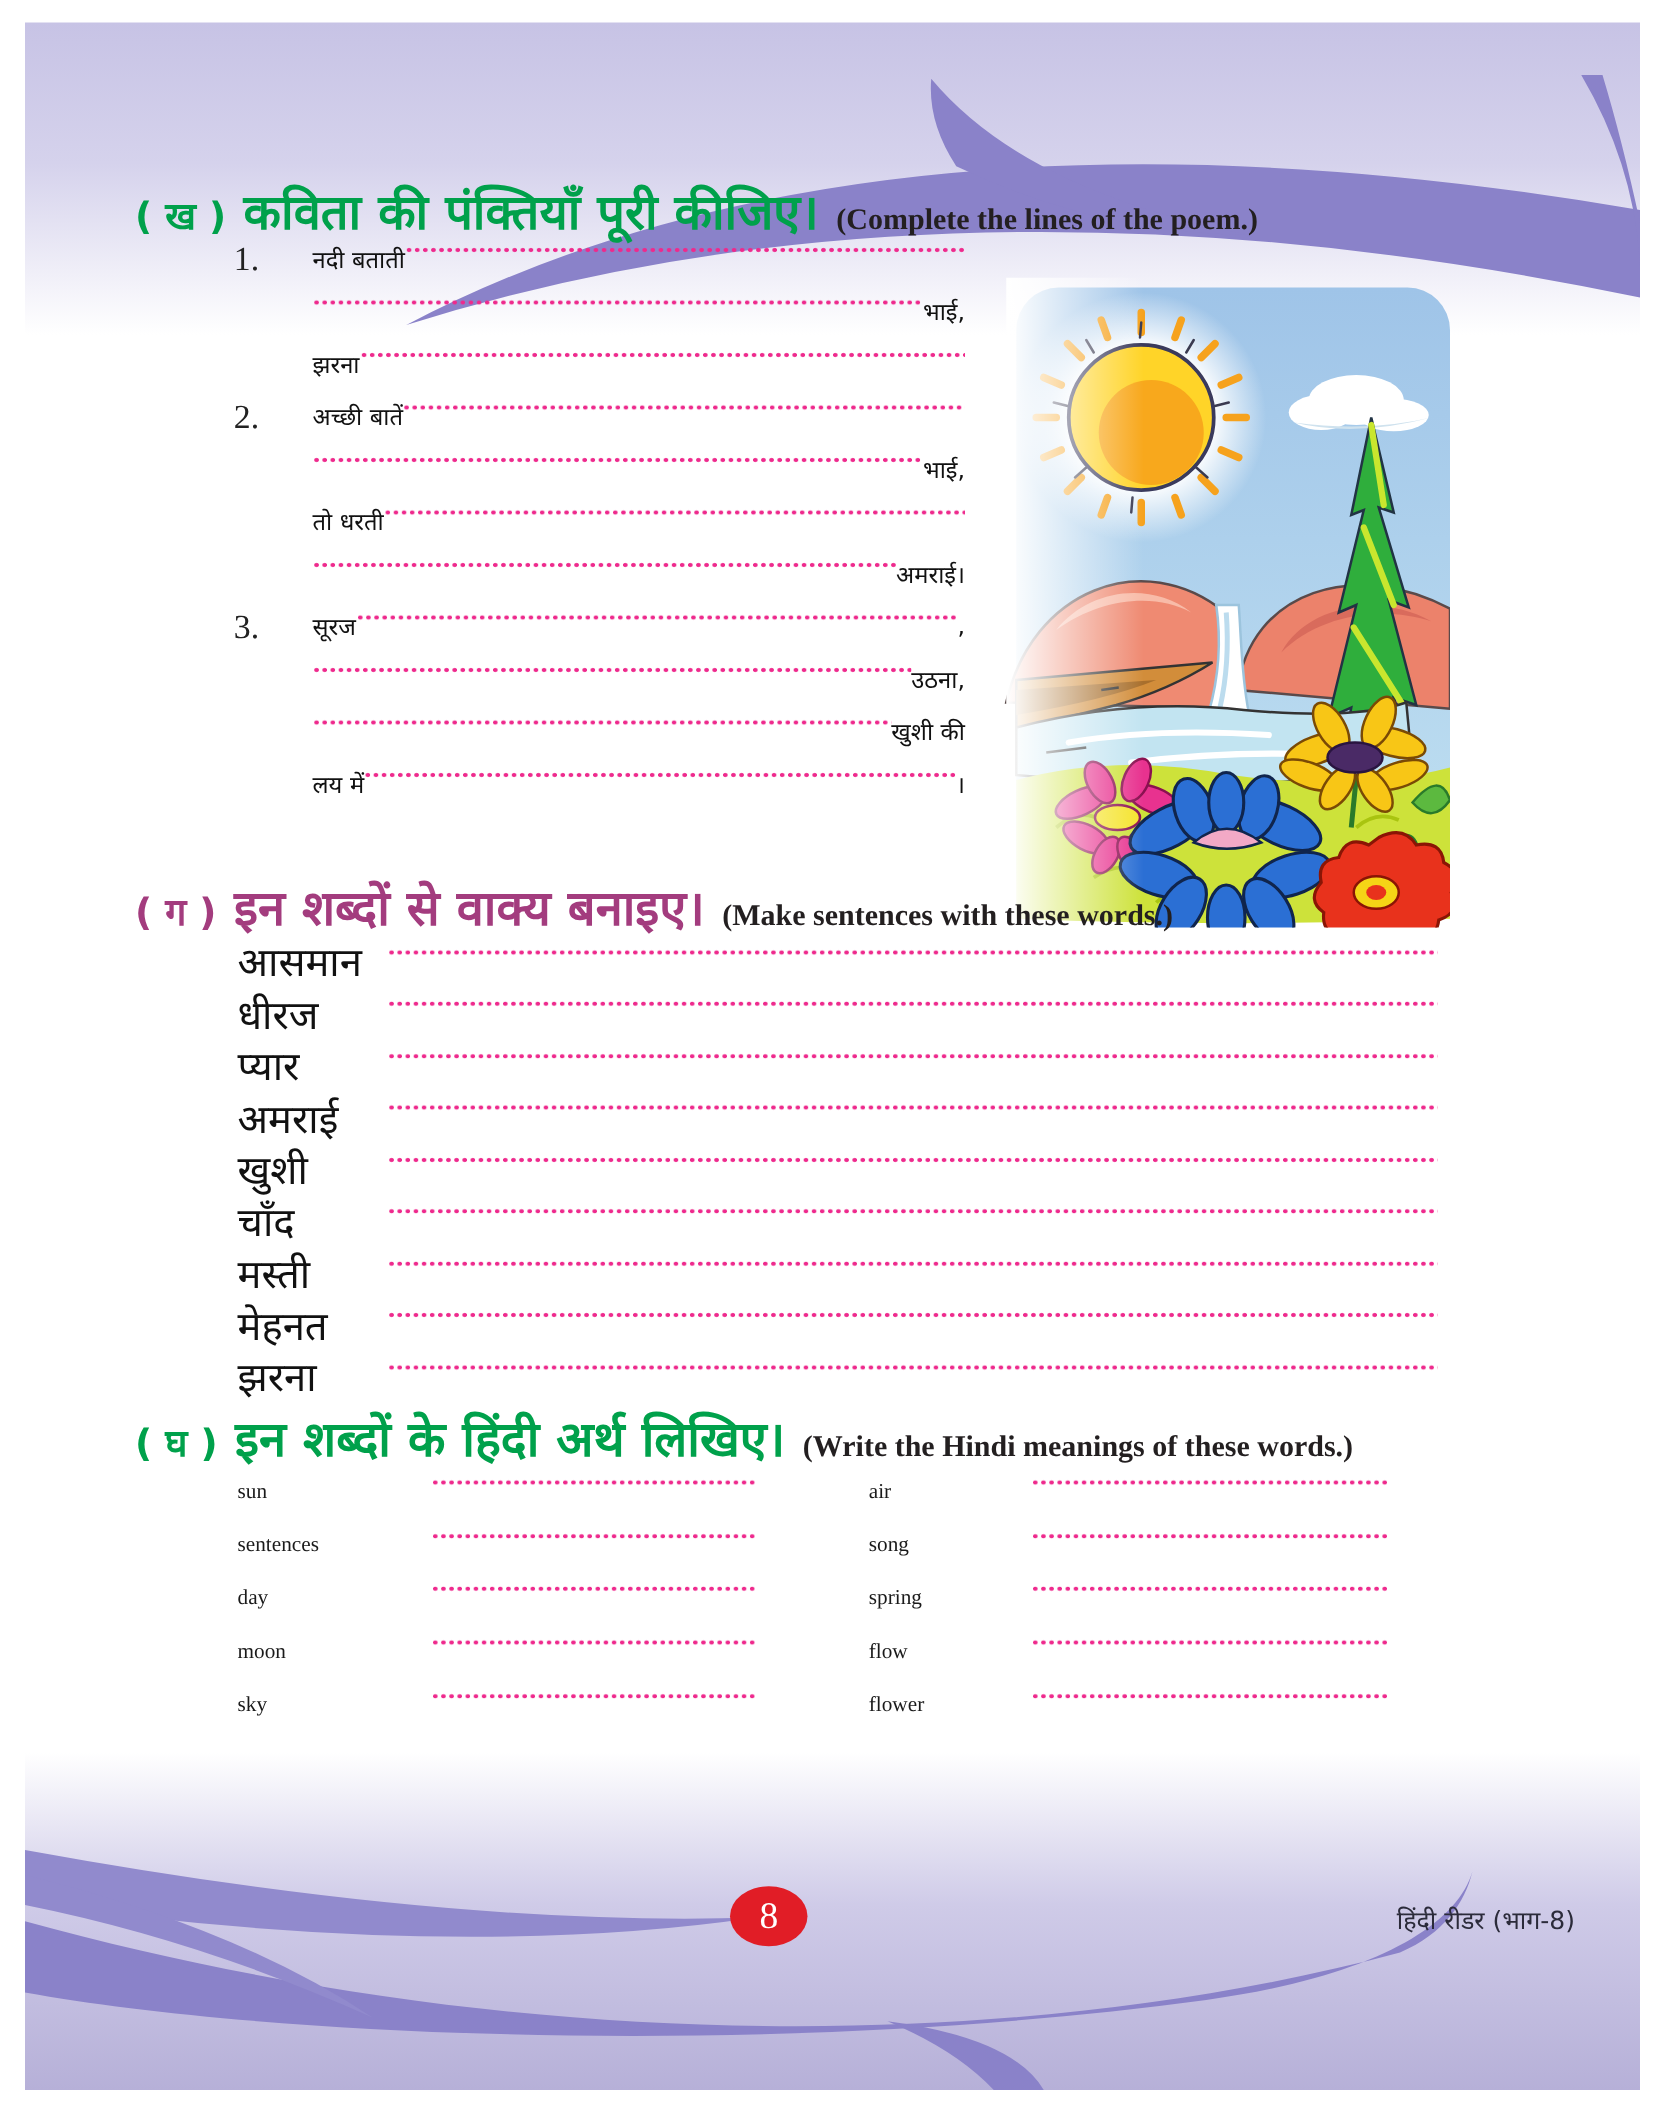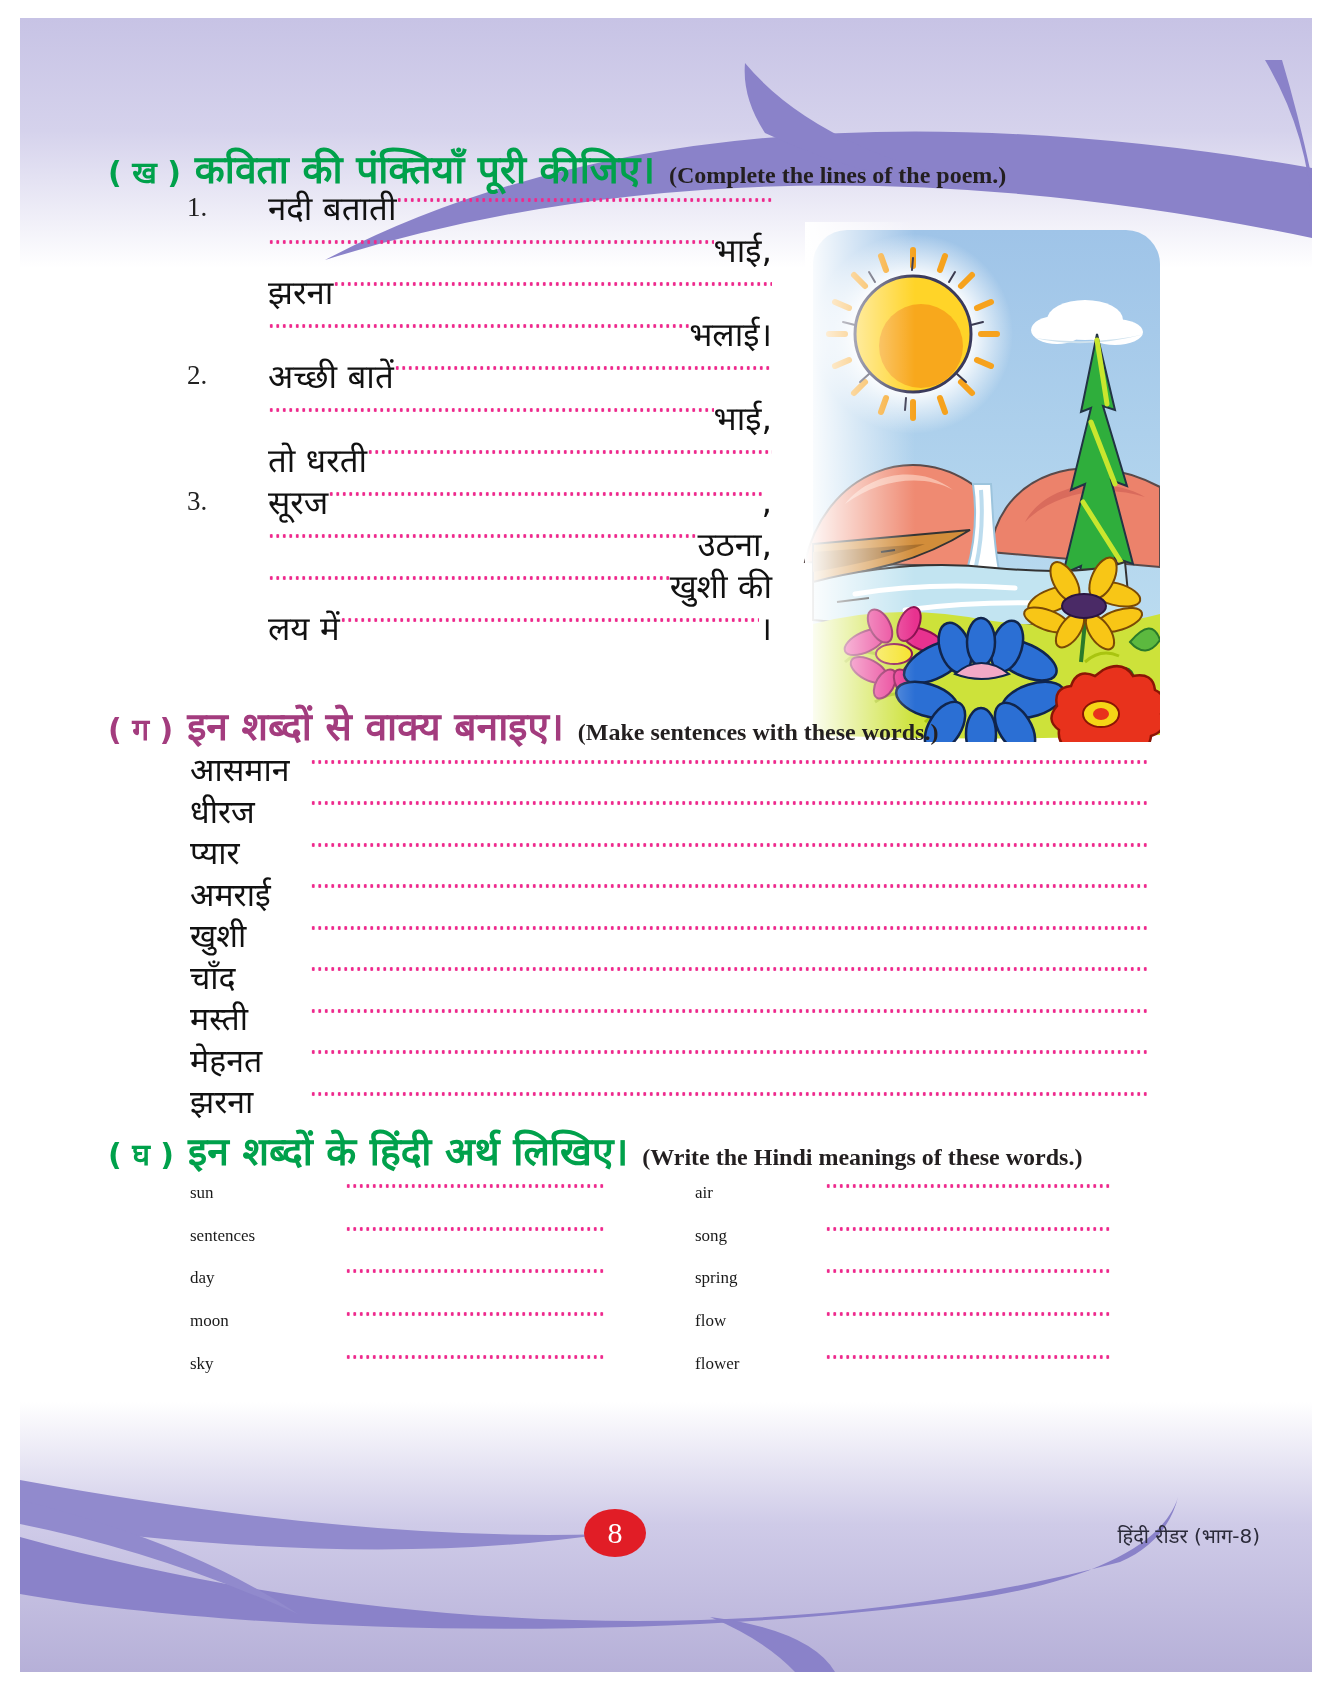--- a/index.html
+++ b/index.html
@@ -24,21 +24,21 @@
 
   
   .dots{flex:1 1 auto;height:6px;align-self:center;transform:translateY(-7px);
         background-image:radial-gradient(circle,#ee2a8d 1.7px,rgba(0,0,0,0) 1.9px);
         background-size:6.5px 6px;background-repeat:repeat-x;background-position:left center;}
 
   
   .poem{position:absolute;left:185px;top:186px;width:587px;}
   .poem-item{position:relative;padding-left:65px;}
   .item-num{position:absolute;left:2px;top:6px;font-size:27px;color:#222;}
-  .poem-row{display:flex;align-items:center;height:42px;font-size:33px;white-space:nowrap;margin-left:18px;}
+  .poem-row{display:flex;align-items:center;height:42px;font-size:19px;white-space:nowrap;}
   .poem-row .pre:empty,.poem-row .post:empty{display:none;}
 
   
   .ga-rows{position:absolute;left:190px;top:748px;width:960px;}
   .ga-row{display:flex;align-items:center;height:41.5px;font-size:32px;}
   .ga-row .word{flex:0 0 120px;white-space:nowrap;}
 
   
   .gha-rows{position:absolute;left:190px;top:1172px;width:920px;}
   .gha-row{display:flex;align-items:center;height:42.6px;}
@@ -97,42 +97,42 @@
       <div class="poem-row">
 
         <span class="dots"></span>
         <span class="post">भाई,</span>
       </div>
       <div class="poem-row">
         <span class="pre">झरना</span>
         <span class="dots"></span>
 
       </div>
-      <div class="poem-row">
-
-        <span class="dots"></span>
-        <span class="post">भलाई।</span>
-      </div>
     </div>
     <div class="poem-item">
       <span class="item-num serif">2.</span>
       <div class="poem-row">
         <span class="pre">अच्छी बातें</span>
         <span class="dots"></span>
 
       </div>
       <div class="poem-row">
 
         <span class="dots"></span>
         <span class="post">भाई,</span>
       </div>
       <div class="poem-row">
         <span class="pre">तो धरती</span>
         <span class="dots"></span>
 
+      </div>
+      <div class="poem-row">
+
+        <span class="dots"></span>
+        <span class="post">अमराई।</span>
       </div>
     </div>
     <div class="poem-item">
       <span class="item-num serif">3.</span>
       <div class="poem-row">
         <span class="pre">सूरज</span>
         <span class="dots"></span>
         <span class="post">,</span>
       </div>
       <div class="poem-row">

